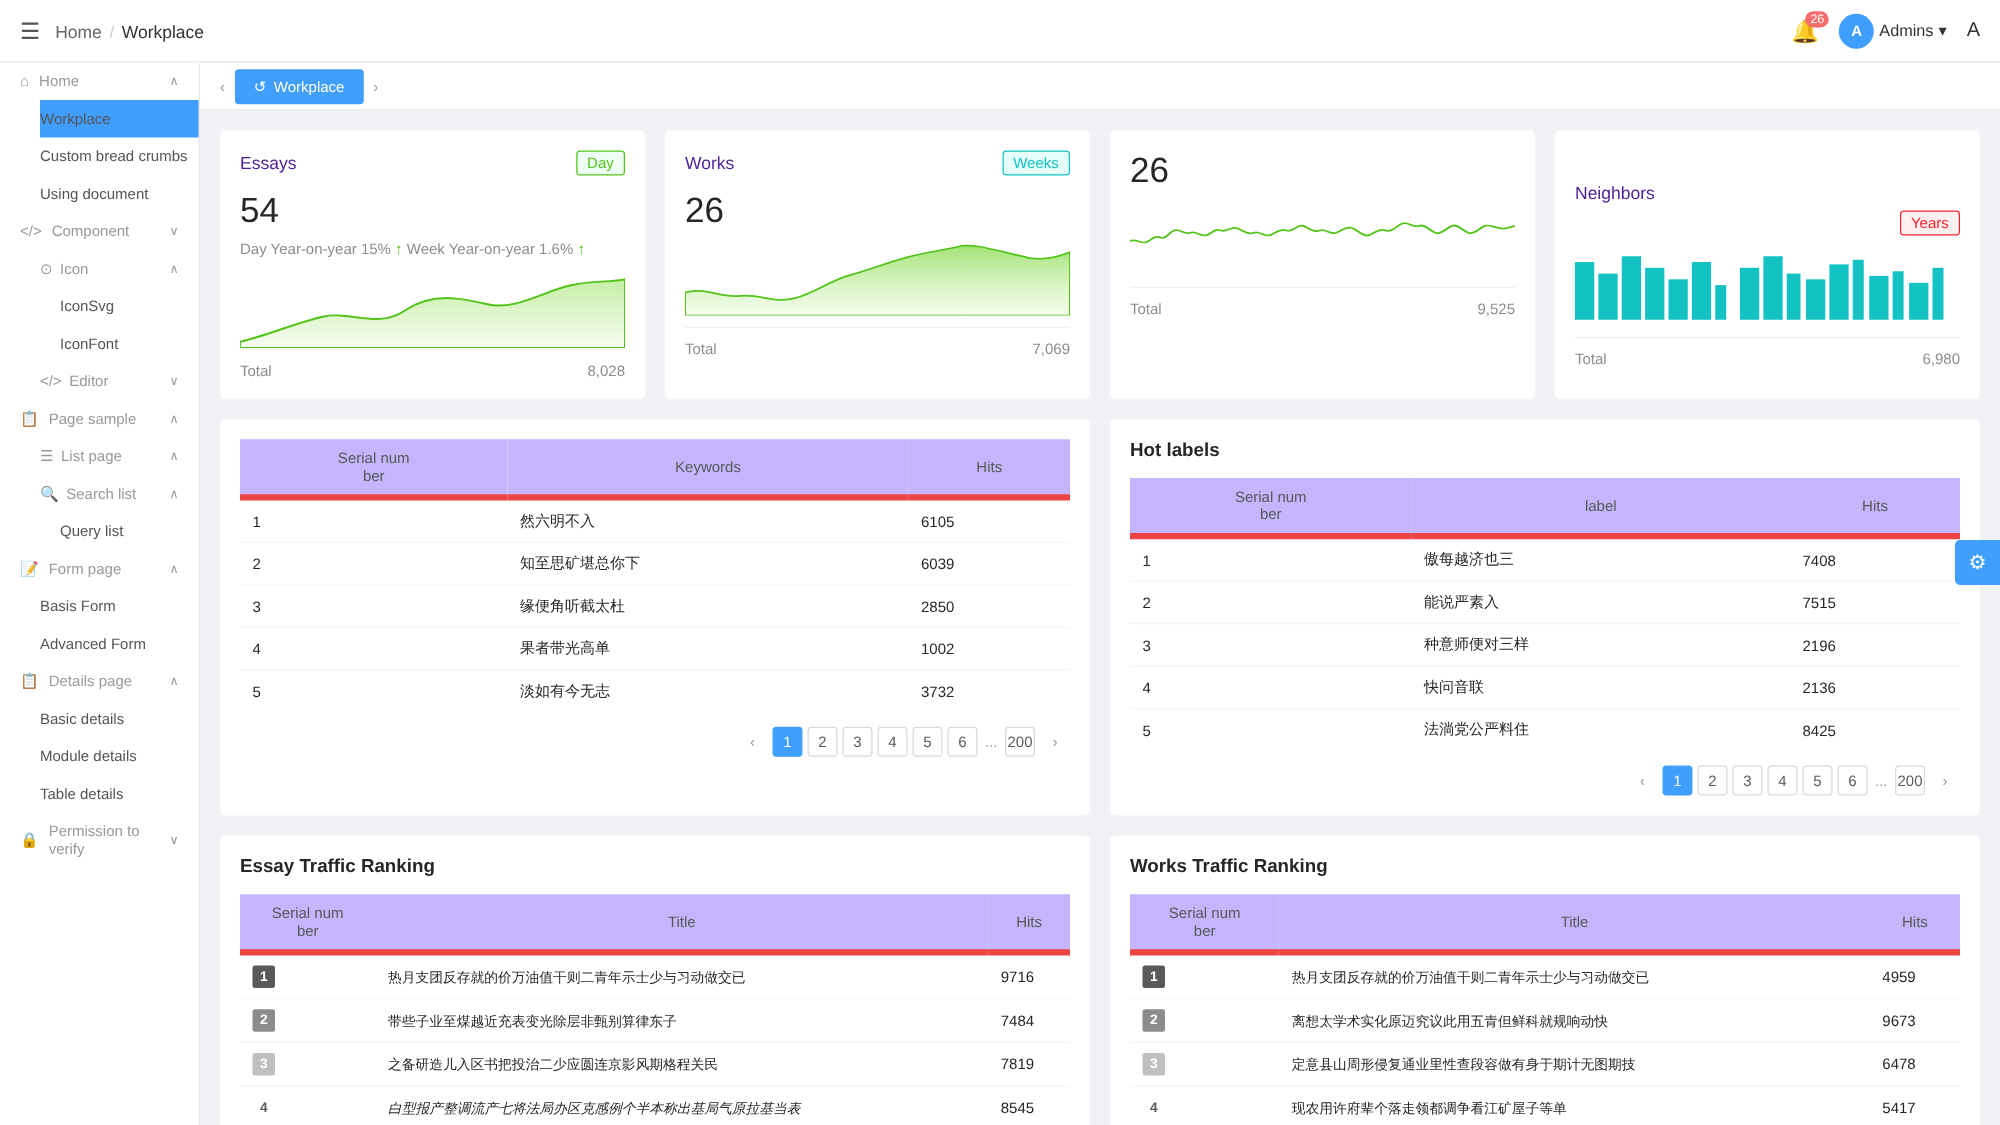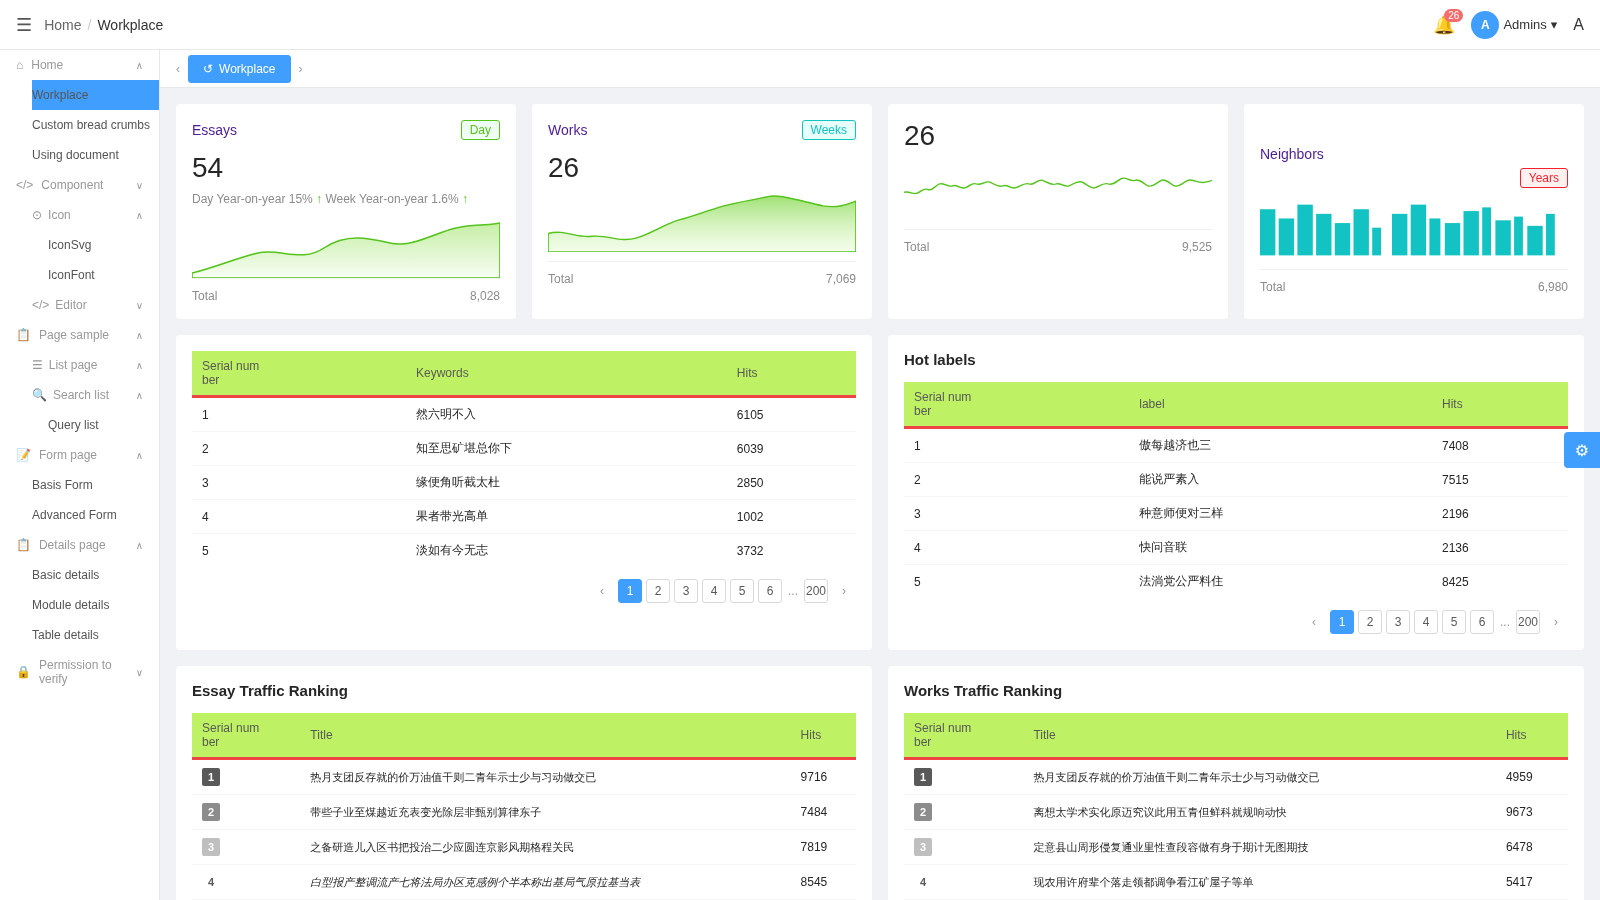--- a/index.html
+++ b/index.html
@@ -56,21 +56,21 @@
     .chart-area { height: 60px; position: relative; overflow: hidden; }
 
     
     svg.area-chart { width: 100%; height: 60px; }
 
     
     .tables-row { display: grid; grid-template-columns: 1fr 1fr; gap: 16px; margin-bottom: 16px; }
     .table-card { background: #fff; border-radius: 4px; padding: 16px; }
     .table-card-title { font-size: 15px; font-weight: 600; color: #262626; margin-bottom: 14px; }
     .data-table { width: 100%; border-collapse: collapse; font-size: 12px; }
-    .data-table th { background: #bef264; border-bottom: 3px solid #ef4444; padding: 8px 10px; text-align: left; color: #595959; font-weight: 500; }
+    .data-table th { background: #c4b5fd; border-bottom: 5px solid #ef4444; padding: 8px 10px; text-align: center; color: #595959; font-weight: 500; }
     .data-table td { padding: 8px 10px; border-bottom: 1px solid #f5f5f5; color: #262626; }
     .data-table tr:last-child td { border-bottom: none; }
     .pagination { display: flex; align-items: center; justify-content: flex-end; gap: 4px; margin-top: 12px; }
     .page-btn { width: 24px; height: 24px; display: flex; align-items: center; justify-content: center; border-radius: 3px; cursor: pointer; font-size: 12px; color: #595959; border: 1px solid #d9d9d9; background: #fff; }
     .page-btn.active { background: #409eff; color: #fff; border-color: #409eff; }
     .page-btn.nav { border: none; background: transparent; color: #999; }
 
     
     .traffic-row { display: grid; grid-template-columns: 1fr 1fr; gap: 16px; }
     .rank-num { display: inline-flex; width: 18px; height: 18px; align-items: center; justify-content: center; border-radius: 2px; font-size: 11px; font-weight: 600; }

